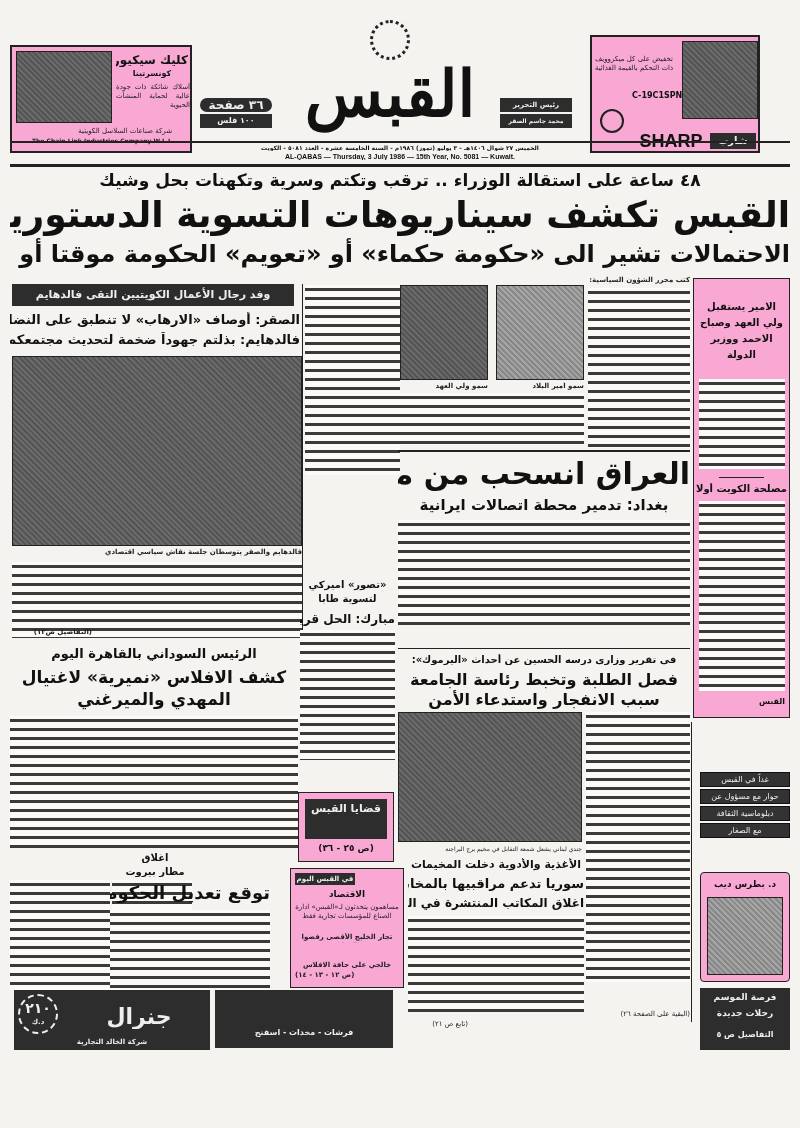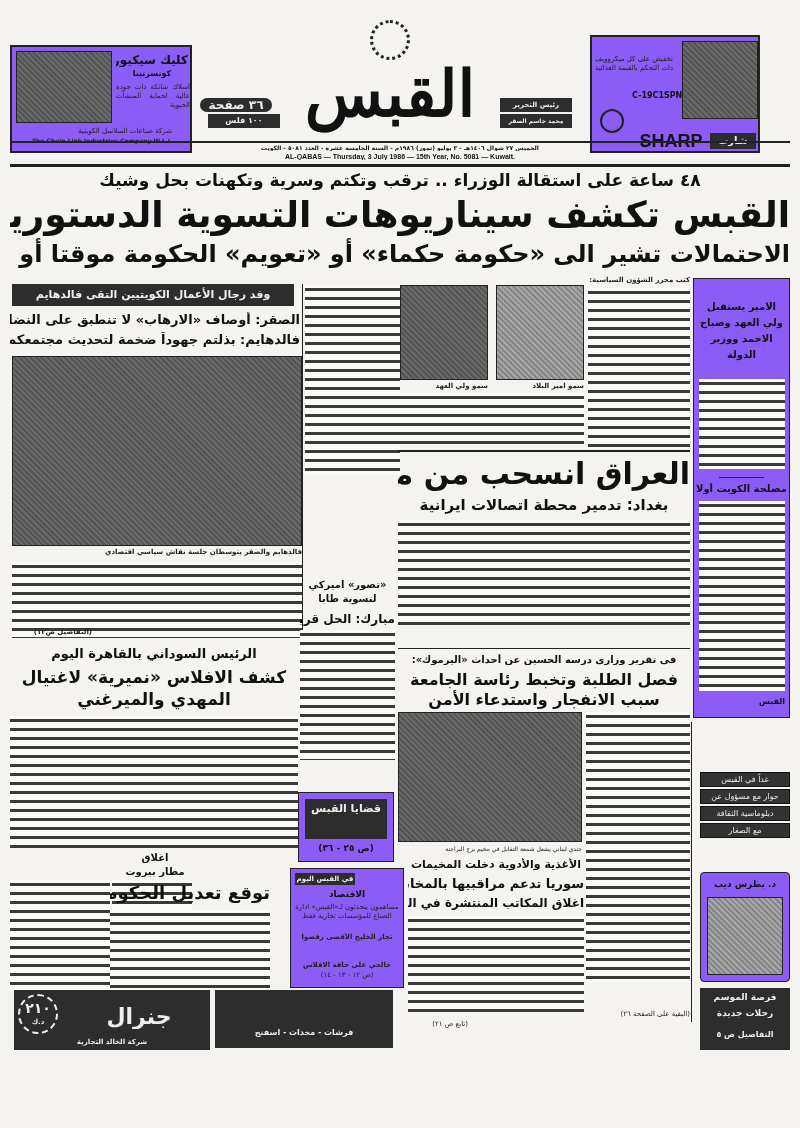--- a/index.html
+++ b/index.html
@@ -1,20 +1,20 @@
 <!DOCTYPE html>
 <html><head>
 <meta charset="utf-8">
 <style>
   * { box-sizing: border-box; margin: 0; padding: 0; }
   html, body { width: 800px; height: 1128px; background: #f4f3ef; overflow: hidden; }
   body { position: relative; font-family: "DejaVu Sans", sans-serif; color: #111; }
   .rtl { direction: rtl; }
   .abs { position: absolute; }
-  .box { border: 2px solid #222; background: #8b5cf6; }
+  .box { border: 2px solid #222; background: #f9a8d4; }
   .dark { background: #2d2d2d; color: #eee; }
   .photo { background: repeating-linear-gradient(45deg,#555 0 2px,#6a6a6a 2px 4px); border: 1px solid #222; }
   .photo.light { background: repeating-linear-gradient(45deg,#888 0 2px,#a5a5a5 2px 4px); }
   .txt { font-size: 7px; line-height: 9px; color: #222; text-align: justify; overflow: hidden; }
   .txt.lines { background: repeating-linear-gradient(#fbfaf6 0 3px,#3a3a3a 3px 6px,#fbfaf6 6px 9px); color: transparent; }
   .hl { font-family: "DejaVu Sans", sans-serif; font-weight: bold; text-align: center; white-space: nowrap; overflow: hidden; }
   .rule { background: #222; }
   .vrule { background: #222; width: 1px; }
   .badge { font-size: 8px; color: #eee; background: #333; text-align: center; padding: 2px; margin: 2px 0; border: 1px solid #111; }
   .logo-text { font-family: "DejaVu Serif", serif; font-weight: bold; font-size: 64px; letter-spacing: -2px; }
@@ -37,21 +37,21 @@
   <div class="abs hl" style="left:40px;top:54px;width:50px;font-size:8px;">C-19C1SPN</div>
   <div class="abs" style="left:8px;top:72px;width:24px;height:24px;border-radius:50%;border:2px solid #222;"></div>
   <div class="abs hl" style="left:44px;top:94px;width:70px;font-size:18px;font-family:'Liberation Sans',sans-serif;">SHARP</div>
   <div class="abs dark hl rtl" style="left:118px;top:96px;width:46px;font-size:10px;height:16px;line-height:16px;">شارب</div>
 </div>
 
 <div class="abs" style="left:200px;top:20px;width:380px;height:120px;">
   <div class="abs" style="left:170px;top:0;width:40px;height:40px;border-radius:50%;border:3px dotted #222;"></div>
   <div class="abs rtl logo-text" style="left:90px;top:36px;width:200px;text-align:center;">القبس</div>
   <div class="abs dark rtl hl" style="left:0;top:78px;width:72px;height:14px;font-size:12px;line-height:14px;border-radius:7px;">٣٦ صفحة</div>
-  <div class="abs dark rtl hl" style="left:0;top:94px;width:72px;height:14px;font-size:8px;line-height:14px;margin-left:8px;">١٠٠ فلس</div>
+  <div class="abs dark rtl hl" style="left:0;top:94px;width:72px;height:14px;font-size:8px;line-height:14px;">١٠٠ فلس</div>
   <div class="abs dark rtl hl" style="left:300px;top:78px;width:72px;height:14px;font-size:7px;line-height:14px;">رئيس التحرير</div>
   <div class="abs dark rtl hl" style="left:300px;top:94px;width:72px;height:14px;font-size:6px;line-height:14px;">محمد جاسم الصقر</div>
 </div>
 <div class="abs rule" style="left:10px;top:141px;width:780px;height:2px;"></div>
 <div class="abs rtl hl" style="left:200px;top:144px;width:400px;font-size:6px;">الخميس ٢٧ شوال ١٤٠٦هـ - ٣ يوليو (تموز) ١٩٨٦م - السنة الخامسة عشرة - العدد ٥٠٨١ - الكويت</div>
 <div class="abs hl" style="left:200px;top:153px;width:400px;font-size:7px;font-family:'Liberation Sans',sans-serif;">AL-QABAS — Thursday, 3 July 1986 — 15th Year, No. 5081 — Kuwait.</div>
 <div class="abs rule" style="left:10px;top:164px;width:780px;height:3px;"></div>
 
 <div class="abs rtl hl" style="left:60px;top:170px;width:680px;font-size:17px;">٤٨ ساعة على استقالة الوزراء .. ترقب وتكتم وسرية وتكهنات بحل وشيك</div>
 <div class="abs rtl hl" style="left:10px;top:194px;width:780px;font-size:36px;line-height:42px;letter-spacing:1px;">القبس تكشف سيناريوهات التسوية الدستورية</div>
@@ -111,21 +111,21 @@
   <div class="abs dark rtl hl" style="left:6px;top:6px;width:82px;height:40px;font-size:11px;line-height:20px;white-space:normal;">قضايا القبس</div>
   <div class="abs rtl hl" style="left:6px;top:50px;width:82px;font-size:9px;">(ص ٢٥ - ٣٦)</div>
 </div>
 
 <div class="abs box" style="left:290px;top:868px;width:114px;height:120px;border-width:1px;">
   <div class="abs dark rtl hl" style="left:4px;top:4px;width:60px;height:12px;font-size:7px;line-height:12px;">في القبس اليوم</div>
   <div class="abs rtl hl" style="left:4px;top:20px;width:104px;font-size:9px;">الاقتصاد</div>
   <div class="abs rtl txt" style="left:4px;top:34px;width:104px;height:28px;text-align:center;">مساهمون يتحدثون لـ«القبس» ادارة الصناع للمؤسسات تجارية فقط</div>
   <div class="abs rtl txt" style="left:4px;top:64px;width:104px;height:10px;text-align:center;font-weight:bold;">تجار الخليج الأقصى رفضوا الدوام</div>
   <div class="abs rtl txt" style="left:4px;top:92px;width:104px;height:10px;text-align:center;font-weight:bold;">خالجي على حافة الافلاس</div>
-  <div class="abs rtl txt" style="left:4px;top:102px;width:104px;height:10px;text-align:center;">(ص ١٢ - ١٣ - ١٤)</div>
+  <div class="abs rtl txt" style="left:4px;top:102px;width:104px;height:10px;text-align:left;font-weight:bold;">(ص ١٢ - ١٣ - ١٤)</div>
 </div>
 
 <div class="abs rule" style="left:398px;top:648px;width:292px;height:1px;"></div>
 <div class="abs rtl hl" style="left:398px;top:654px;width:292px;font-size:10px;">في تقرير وزاري درسه الحسين عن أحداث «اليرموك»:</div>
 <div class="abs rtl hl" style="left:398px;top:670px;width:292px;font-size:16px;">فصل الطلبة وتخبط رئاسة الجامعة</div>
 <div class="abs rtl hl" style="left:398px;top:690px;width:292px;font-size:16px;">سبب الانفجار واستدعاء الأمن</div>
 <div class="abs rtl txt lines" style="left:586px;top:712px;width:104px;height:270px;"></div>
 <div class="abs photo" style="left:398px;top:712px;width:184px;height:130px;"></div>
 <div class="abs rtl txt" style="left:398px;top:844px;width:184px;height:9px;font-size:6px;">جندي لبناني يشعل شمعة التقابل في مخيم برج البراجنة</div>
 

